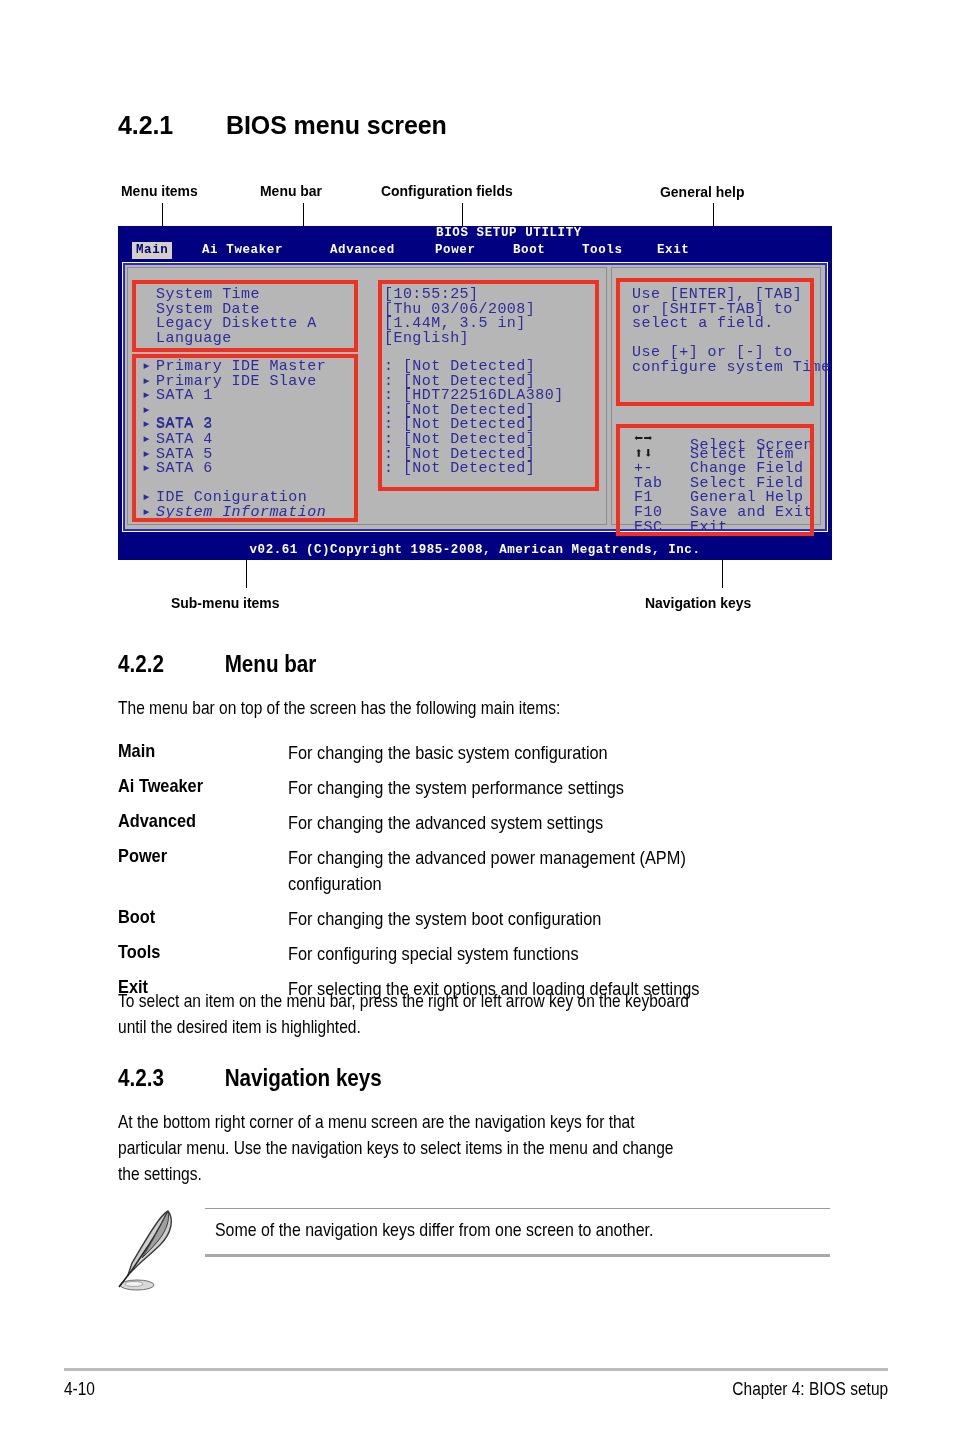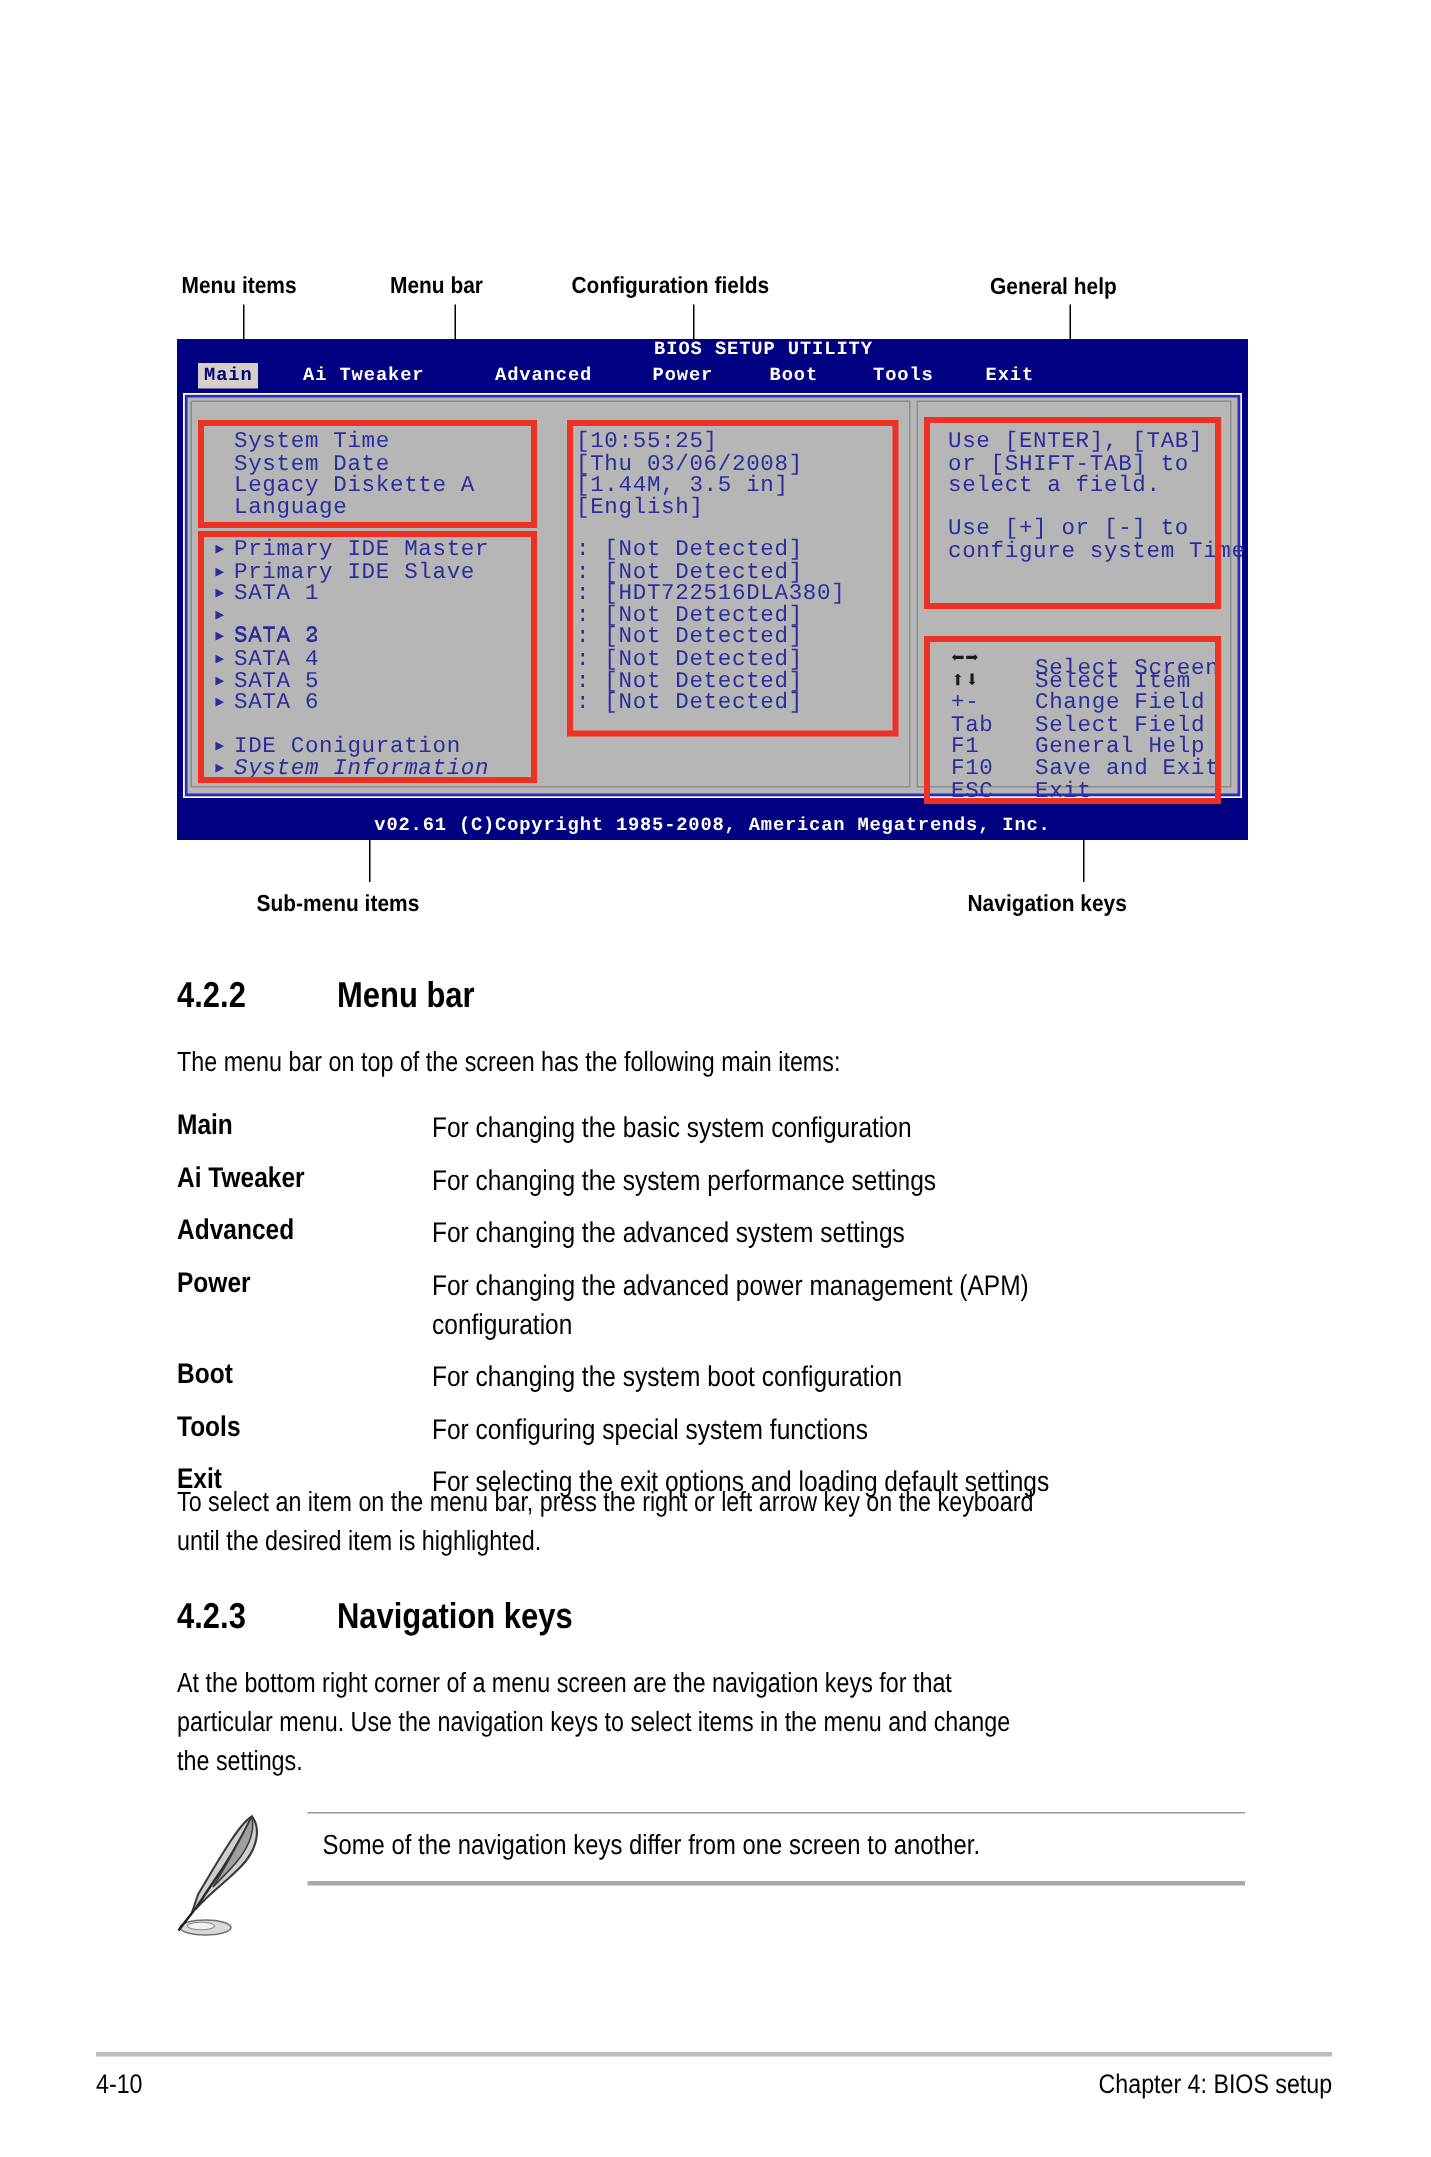--- a/index.html
+++ b/index.html
@@ -266,20 +266,23 @@
     transform: scaleX(0.86);
     transform-origin: right top;
     white-space: nowrap;
   }
 </style>
 </head>
 <body>
 
 <div class="page">
 
+  <div class="h-sec" id="head-421">
+    <span class="num">4.2.1</span><span class="ttl">BIOS menu screen</span>
+  </div>
 
   <div class="callout" style="left:121px; top:182px;">Menu items</div>
   <div class="leader" style="left:162px; top:203px; height:78px;"></div>
 
   <div class="callout" style="left:260px; top:182px;">Menu bar</div>
   <div class="leader" style="left:303px; top:203px; height:38px;"></div>
 
   <div class="callout" style="left:381px; top:182px;">Configuration fields</div>
   <div class="leader" style="left:462px; top:203px; height:78px;"></div>
 

